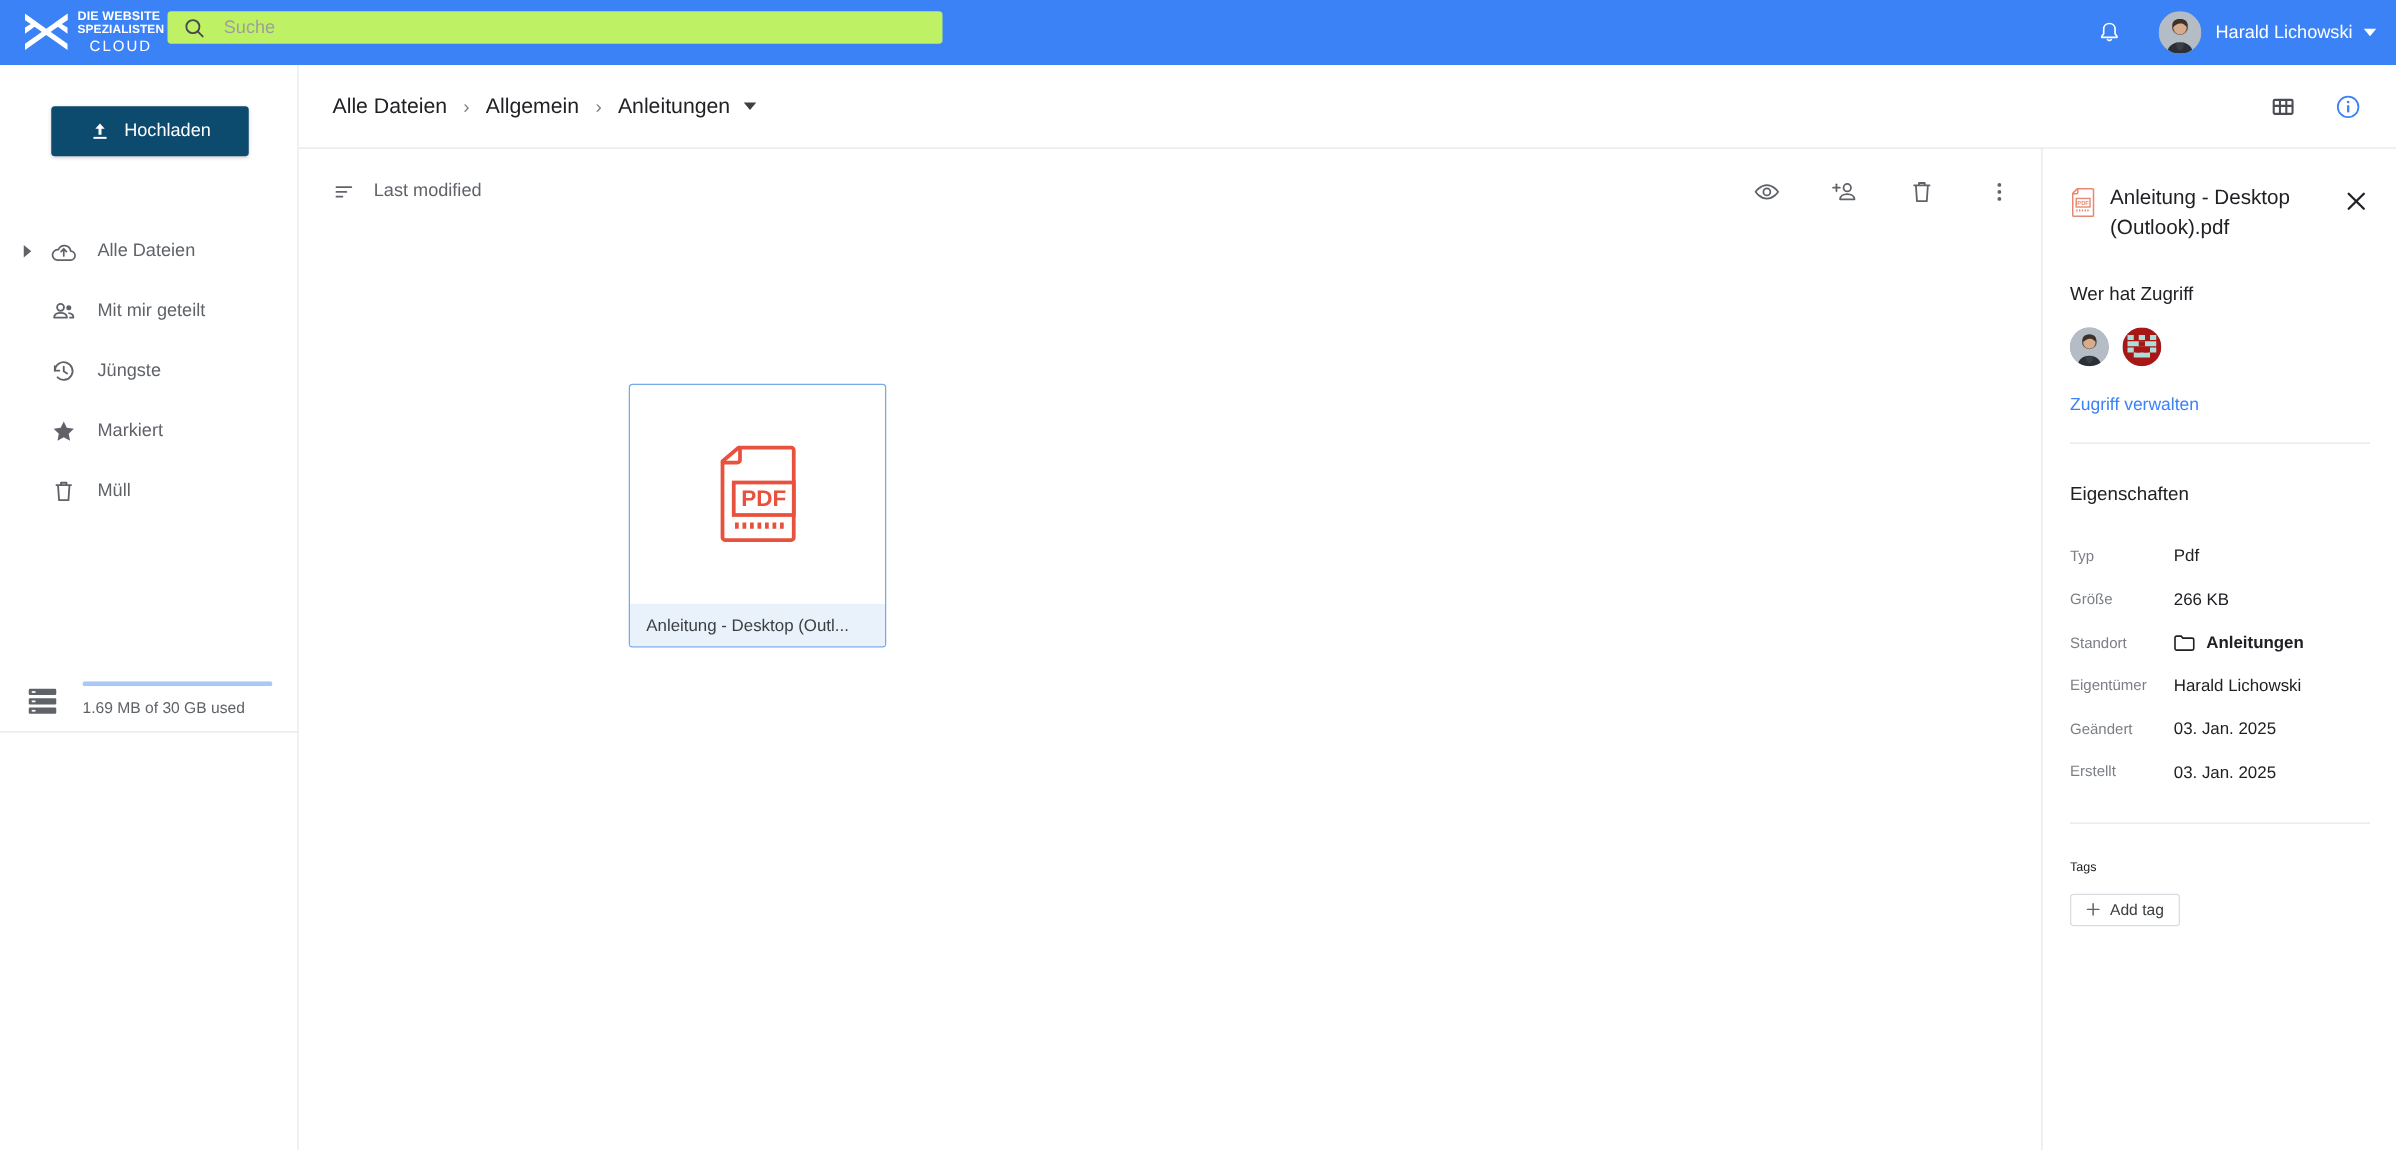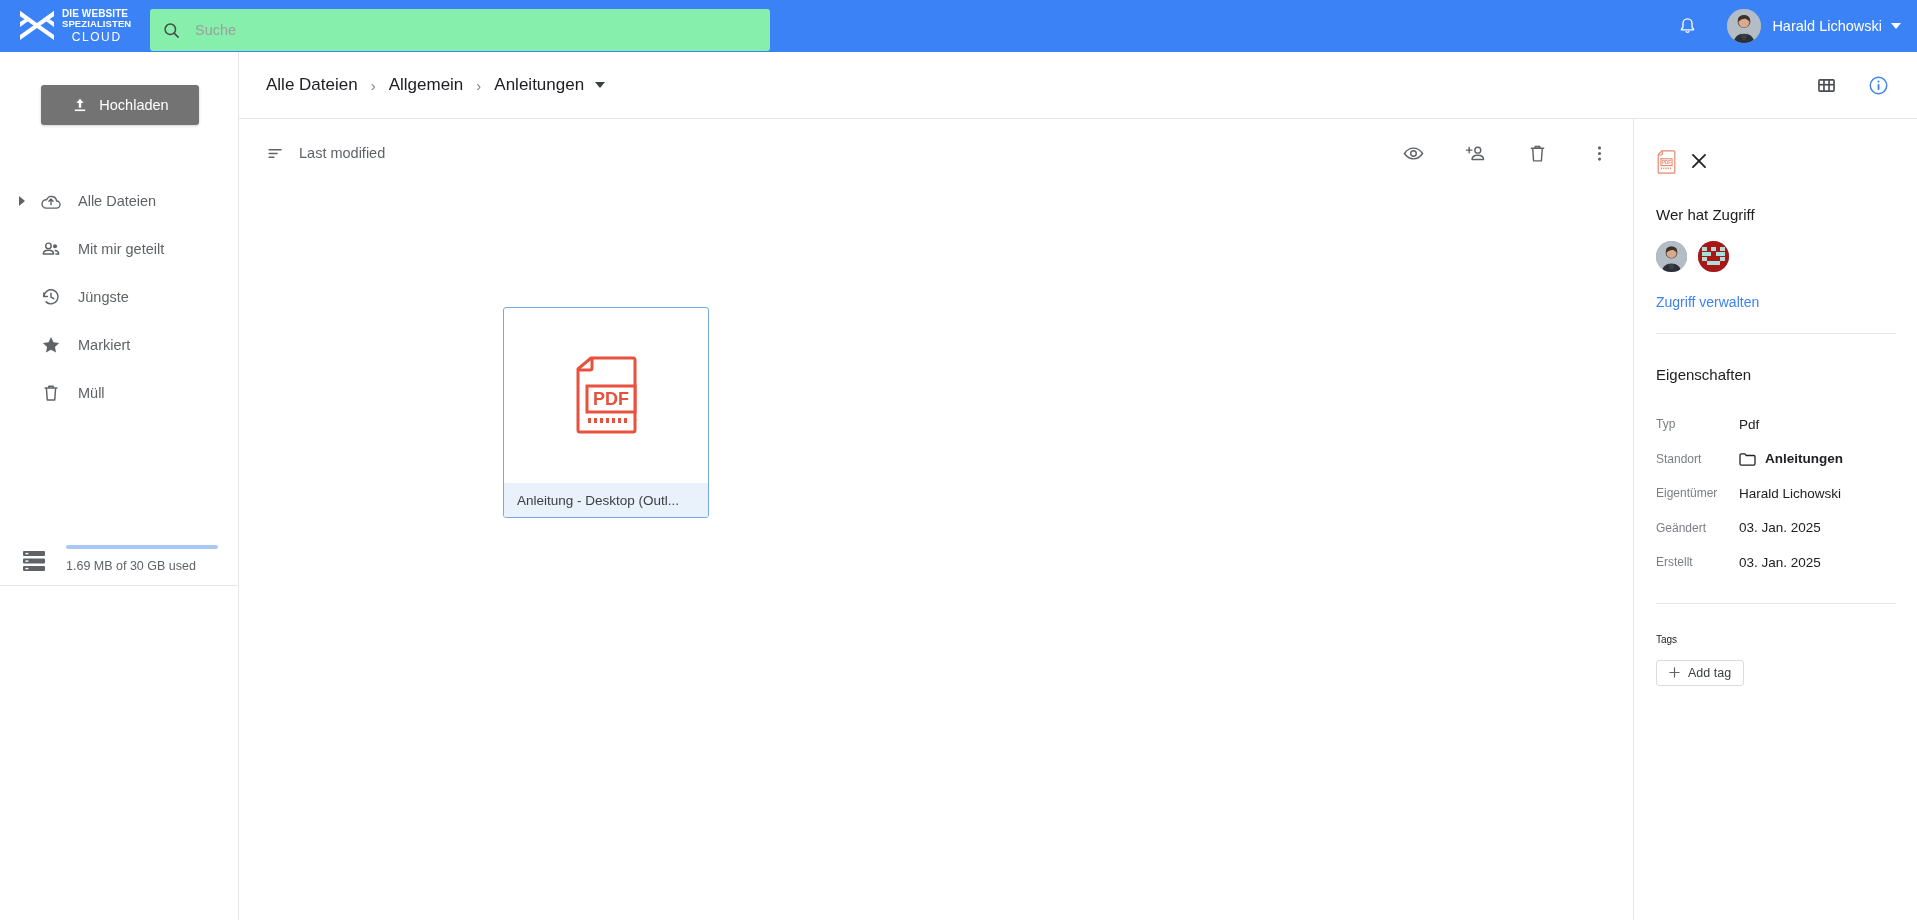--- a/index.html
+++ b/index.html
@@ -29,23 +29,23 @@
   }
   .logo-l2 {
     font-size: 9.5px; font-weight: bold; color: #fff; letter-spacing: 0.1px;
   }
   .logo-l3 {
     font-size: 12px; font-weight: 400; color: #fff; letter-spacing: 1.6px;
     margin-top: 2px; text-align: center;
   }
 
   .searchbox {
-    position: absolute; left: 150px; top: 9px;
-    width: 620px; height: 42px;
-    background: #86efac; border-radius: 3px;
+    position: absolute; left: 134px; top: 9px;
+    width: 620px; height: 26px;
+    background: #bef264; border-radius: 3px;
     display: flex; align-items: center; padding: 0 12px;
   }
   .searchbox .mag { width: 19px; height: 19px; flex: 0 0 19px; margin-right: 14px; }
   .searchbox input {
     border: none; outline: none; flex: 1;
     font-family: "Liberation Sans", sans-serif;
     font-size: 14.5px; color: #333;
     background: transparent;
   }
   .searchbox input::placeholder { color: #9e9e9e; }
@@ -75,21 +75,21 @@
   
   .sidebar {
     position: absolute; left: 0; top: 52px;
     width: 239px; height: 868px;
     background: #ffffff;
     border-right: 1px solid #e4e6e8;
   }
   .upload-btn {
     position: absolute; left: 41px; top: 33px;
     width: 158px; height: 40px;
-    background: #737373; color: #fff;
+    background: #0c4a6e; color: #fff;
     border: none; border-radius: 3px; cursor: pointer;
     display: flex; align-items: center; justify-content: center; gap: 10px;
     font-size: 14.5px; font-family: "Liberation Sans", sans-serif;
     box-shadow: 0 1px 3px rgba(0,0,0,.18);
   }
   .nav { position: absolute; left: 0; top: 125px; width: 239px; }
   .nav-item {
     height: 48px; display: flex; align-items: center;
     cursor: pointer; position: relative; padding-left: 40px;
   }
@@ -486,20 +486,21 @@
         <rect x="5" y="9.5" width="12" height="7.4" fill="#ffffff" stroke="#e8876f" stroke-width="1.2"></rect>
         <text x="11" y="15.4" font-family="Liberation Sans, sans-serif" font-size="5" font-weight="bold" fill="#e8876f" text-anchor="middle">PDF</text>
         <g fill="#e8876f">
           <rect x="5" y="19" width="1.2" height="1.8"></rect>
             <rect x="7.4" y="19" width="1.2" height="1.8"></rect>
           <rect x="9.8" y="19" width="1.2" height="1.8"></rect>
             <rect x="12.2" y="19" width="1.2" height="1.8"></rect>
           <rect x="14.6" y="19" width="1.2" height="1.8"></rect>
         </g>
       </svg>
+      <div class="panel-title">Anleitung - Desktop (Outlook).pdf</div>
       <svg class="panel-close" viewBox="0 0 24 24">
         <line x1="5.4" y1="5.4" x2="18.6" y2="18.6" stroke="#202124" stroke-width="2" stroke-linecap="round"></line>
         <line x1="18.6" y1="5.4" x2="5.4" y2="18.6" stroke="#202124" stroke-width="2" stroke-linecap="round"></line>
       </svg>
     </div>
 
     <div class="panel-section-title">Wer hat Zugriff</div>
 
     <div class="avatars">
       <div class="av">
@@ -538,20 +539,24 @@
     <div class="panel-divider"></div>
 
     <div class="panel-section-title">Eigenschaften</div>
 
     <div class="props">
       <div class="prop-row">
         <span class="prop-key">Typ</span>
         <span class="prop-val">Pdf</span>
       </div>
       <div class="prop-row">
+        <span class="prop-key">Größe</span>
+        <span class="prop-val">266 KB</span>
+      </div>
+      <div class="prop-row">
         <span class="prop-key">Standort</span>
         <span class="prop-val bold">
           <svg class="folder-icon" viewBox="0 0 17 14">
             <path d="M1 3.2a1.3 1.3 0 0 1 1.3-1.3h3.6l1.4 1.6h7.4A1.3 1.3 0 0 1 16 4.8v7a1.3 1.3 0 0 1 -1.3 1.3H2.3A1.3 1.3 0 0 1 1 11.8z" fill="none" stroke="#202124" stroke-width="1.3" stroke-linejoin="round"></path>
           </svg>
           <span>Anleitungen</span>
         </span>
       </div>
       <div class="prop-row">
         <span class="prop-key">Eigentümer</span>

